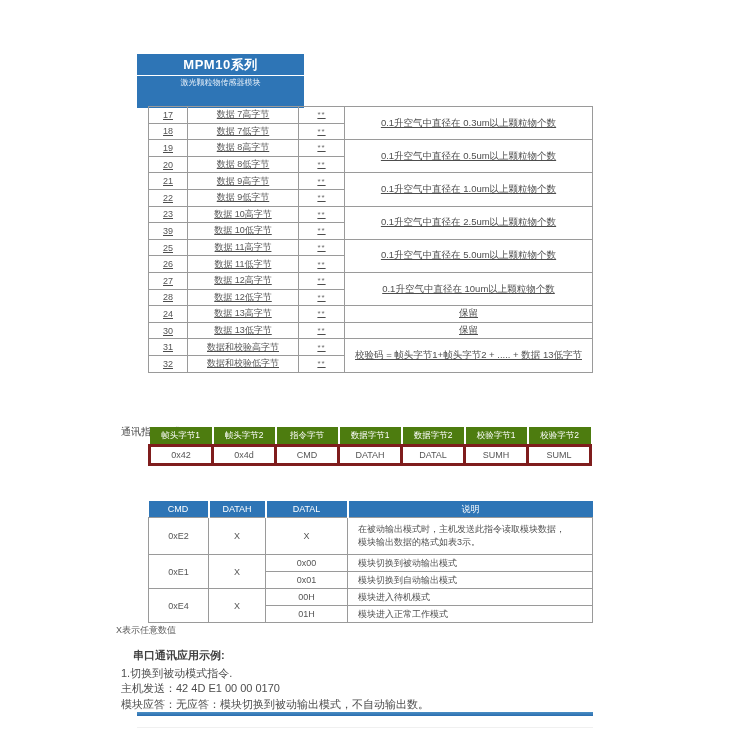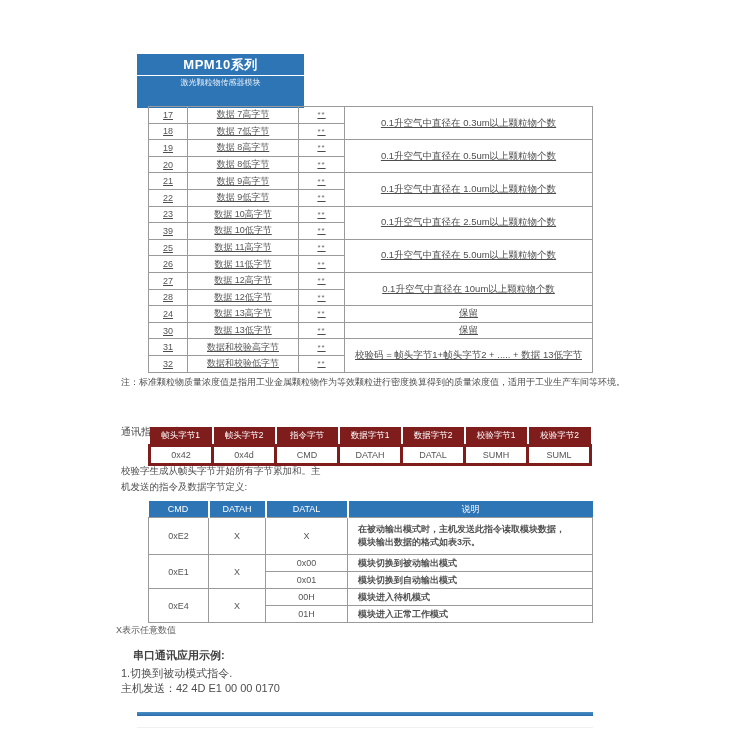--- a/index.html
+++ b/index.html
@@ -24,37 +24,37 @@
   .byte-table td.desc{font-size:9.5px;color:#4f4f4f;}
 
   
   .note{position:absolute;left:121px;top:376px;width:514px;font-size:9px;
         line-height:13px;color:#4d4d4d;margin:0;}
 
   .section-heading{position:absolute;left:121px;top:425px;font-size:10px;color:#474747;}
 
   
   .format-table{position:absolute;left:148px;top:427px;width:444px;}
-  .format-table th{background:#7f1d1d;color:#ffffff;font-size:8.5px;font-weight:normal;
+  .format-table th{background:#4d7c0f;color:#ffffff;font-size:8.5px;font-weight:normal;
                    height:17px;text-align:center;border-left:2px solid #ffffff;}
   .format-table th:first-child{border-left:none;}
   .format-table td{border:3px solid #7f1d1d;height:16px;font-size:9px;color:#555555;
                    text-align:center;}
 
   .checksum-note{position:absolute;left:121px;top:463px;font-size:9.5px;
                  line-height:16px;color:#4d4d4d;margin:0;}
 
   
   .command-table{position:absolute;left:148px;top:501px;width:444px;}
   .command-table th{background:#2e75b6;color:#ffffff;font-size:9px;font-weight:normal;
                     height:16px;text-align:center;border-left:2px solid #ffffff;}
   .command-table th:first-child{border-left:none;}
   .command-table td{border:1px solid #9a9a9a;height:16px;font-size:9px;color:#555555;
                     text-align:center;vertical-align:middle;}
-  .command-table td.desc{text-align:left;padding-left:10px;color:#515151;font-weight:bold;}
+  .command-table td.desc{text-align:left;padding-left:10px;color:#515151;}
   .command-table td.tall{height:32px;white-space:pre-line;line-height:13px;
                          padding:2px 6px 2px 10px;}
 
   .any-value{position:absolute;left:116px;top:624px;font-size:9px;color:#5a5a5a;
              background:transparent;}
 
   .example{position:absolute;left:121px;top:648px;font-size:11px;color:#4d4d4d;
            line-height:15.5px;}
   .example-heading{font-weight:bold;margin-left:12px;margin-bottom:2px;color:#3f3f3f;}
 
@@ -167,21 +167,21 @@
         </tr>
         <tr>
           <td>32</td>
           <td>数据和校验低字节</td>
           <td class="star">**</td>
         </tr>
       </tbody>
   </table>
 
   <p class="note">
-    <span>注：标准颗粒物质量浓度值是指用工业金属颗粒物作为等效颗粒进行密度换算得到的质量浓度值，适用于工业生产车间等环境。</span><br>
+    <br>
   </p>
 
   <div class="section-heading">通讯指令格式</div>
 
   <table class="format-table">
     <thead>
       <tr>
           <th>帧头字节1</th>
           <th>帧头字节2</th>
           <th>指令字节</th>
@@ -197,24 +197,20 @@
           <td>0x4d</td>
           <td>CMD</td>
           <td>DATAH</td>
           <td>DATAL</td>
           <td>SUMH</td>
           <td>SUML</td>
         </tr>
     </tbody>
   </table>
 
-  <p class="checksum-note">
-    <span>校验字生成从帧头字节开始所有字节累加和。主</span><br>
-    <span>机发送的指令及数据字节定义:</span>
-  </p>
 
   <table class="command-table">
     <colgroup>
       <col style="width:60px">
         <col style="width:57px">
         <col style="width:82px">
         <col style="width:245px">
     </colgroup>
     <thead>
       <tr>
@@ -254,18 +250,19 @@
         </tr>
       </tbody>
   </table>
 
   <div class="any-value">X表示任意数值</div>
 
   <div class="example">
     <div class="example-heading">串口通讯应用示例:</div>
     <div>1.切换到被动模式指令.</div>
     <div>主机发送：42 4D E1 00 00 0170</div>
+    <div>模块应答：无应答：模块切换到被动输出模式，不自动输出数。</div>
   </div>
 
   <div class="footer-bar"></div>
   <div class="footer-faint"></div>
 
 </div>
 
 </body></html>

